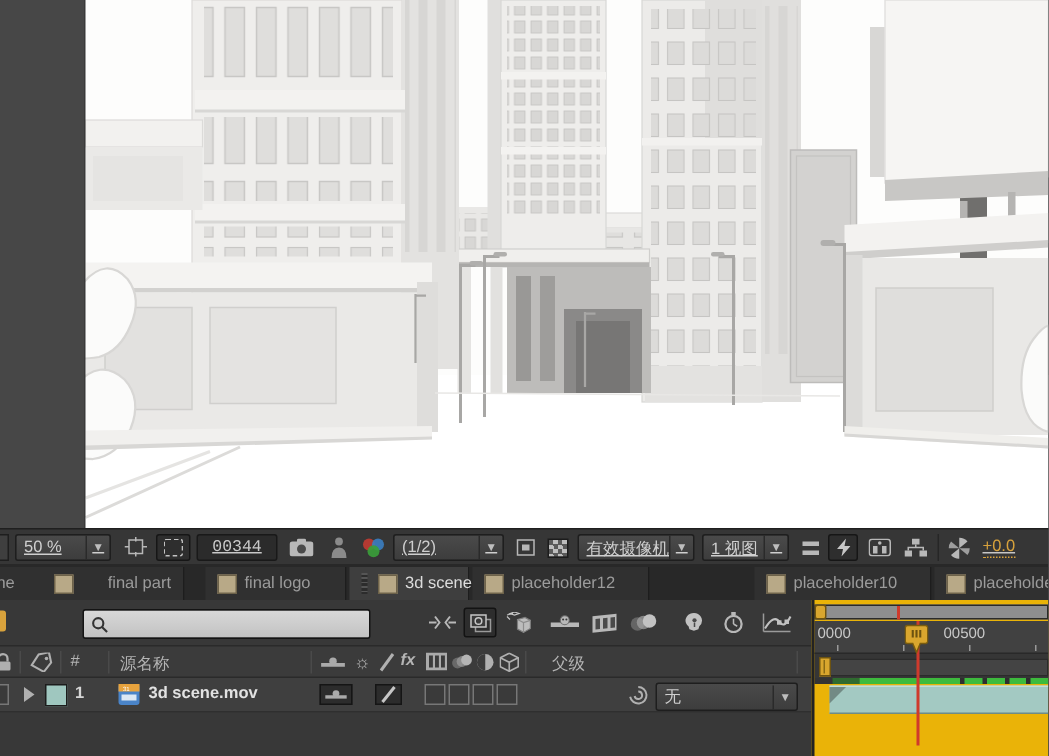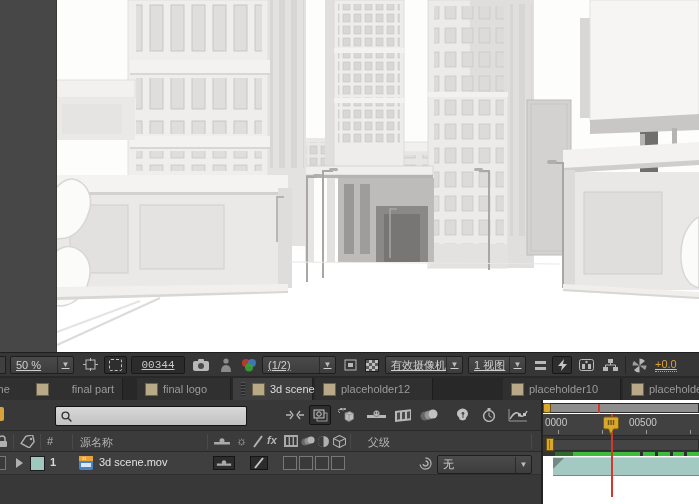--- a/index.html
+++ b/index.html
@@ -32,21 +32,21 @@
   #search-box input{flex:1;border:0;background:transparent;outline:none;font-size:11px;color:#222;height:14px;}
   .mag{margin:0 3px 0 5px;}
   .ticon{position:absolute;top:5px;width:22px;height:20px;display:flex;align-items:center;justify-content:center;}
   .ticon.boxed{background:#2d2d2d;border:1px solid #131313;border-radius:2px;box-sizing:border-box;}
   #tl-header{position:absolute;left:0;top:30px;width:541px;height:22px;background:#3b3b3b;border-top:1px solid #2a2a2a;border-bottom:1px solid #2a2a2a;box-sizing:border-box;}
   .hdr-txt{position:absolute;top:4px;color:#b4b4b4;font-size:11px;}
   .hdiv{position:absolute;top:3px;height:15px;width:1px;background:#4a4a4a;}
   #layer-row{position:absolute;left:0;top:52px;width:541px;height:23px;background:#3f3f3f;border-bottom:1px solid #2f2f2f;box-sizing:border-box;}
   .swbox{position:absolute;top:4px;width:14px;height:14px;border:1px solid #777;box-sizing:border-box;background:#3a3a3a;}
   .swbox.pressed{background:#2c2c2c;border-color:#151515;display:flex;align-items:center;justify-content:center;}
-  #tl-track{position:absolute;left:541px;top:0;width:158px;height:104px;background:#ffffff;overflow:hidden;}
+  #tl-track{position:absolute;left:541px;top:0;width:158px;height:104px;background:#eab308;overflow:hidden;}
   #navbar{position:absolute;left:2px;top:3px;width:156px;height:10px;background:#8e8e8e;border:1px solid #2a2a2a;box-sizing:border-box;}
   #nav-handle{position:absolute;left:2px;top:3px;width:8px;height:10px;background:#d9a62e;border:1px solid #6d5310;box-sizing:border-box;border-radius:2px;}
   #ruler{position:absolute;left:2px;top:14px;width:156px;height:22px;background:#414141;border-bottom:1px solid #292929;box-sizing:border-box;}
   .ruler-lab{position:absolute;top:3px;color:#c9c9c9;font-size:10px;}
   .rtick{position:absolute;bottom:1px;width:1px;height:4px;background:#9a9a9a;}
   #workarea-row{position:absolute;left:2px;top:36px;width:156px;height:16px;background:#363636;}
   #workarea-bar{position:absolute;left:10px;top:3px;right:0;height:10px;background:#444;border:1px solid #2b2b2b;}
   #wa-handle{position:absolute;left:3px;top:2px;width:8px;height:13px;background:#d9a62e;border:1px solid #6d5310;box-sizing:border-box;}
   #wa-handle i{position:absolute;left:2px;top:1px;width:1px;height:9px;background:#8a6a14;}
   #cacheline{position:absolute;left:2px;top:52px;width:156px;height:4px;background:#333;}
@@ -473,21 +473,21 @@
         <div class="swbox" style="left:-8px;"></div>
         <div style="position:absolute;left:16px;top:6px;width:0;height:0;border-left:7px solid #b0b0b0;border-top:5px solid transparent;border-bottom:5px solid transparent;"></div>
         <div style="position:absolute;left:30px;top:4px;width:13px;height:13px;background:#9fc7bf;border:1px solid #1c1c1c;"></div>
         <div style="position:absolute;left:50px;top:4px;color:#d6d6d6;font-weight:bold;">1</div>
         <svg style="position:absolute;left:78px;top:4px;" width="16" height="14" viewBox="0 0 16 14">
             <rect x="1" y="0" width="14" height="14" rx="2" fill="#4a84c8"></rect>
             <rect x="1" y="0" width="14" height="5" fill="#e8a33d"></rect>
             <rect x="3" y="7" width="10" height="4" fill="#dce8f4"></rect>
             <text x="4" y="4.4" font-size="4" fill="#fff" font-family="Liberation Sans,sans-serif">31</text>
           </svg>
-        <div style="position:absolute;left:99px;top:4px;color:#e2e2e2;font-weight:normal;">3d scene.mov</div>
+        <div style="position:absolute;left:99px;top:4px;color:#e2e2e2;font-weight:bold;">3d scene.mov</div>
         <div class="swbox pressed" style="left:213px;width:22px;">
           <svg width="16" height="9" viewBox="0 0 19 12">
               <rect x="0" y="6" width="19" height="3" fill="#aaa"></rect>
               <circle cx="9.5" cy="4.5" r="3" fill="#aaa"></circle>
             </svg>
         </div>
         <div class="swbox pressed" style="left:250px;width:18px;">
           <svg width="12" height="12">
               <line x1="2" y1="11" x2="10" y2="1" stroke="#c6c6c6" stroke-width="2"></line>
             </svg>

